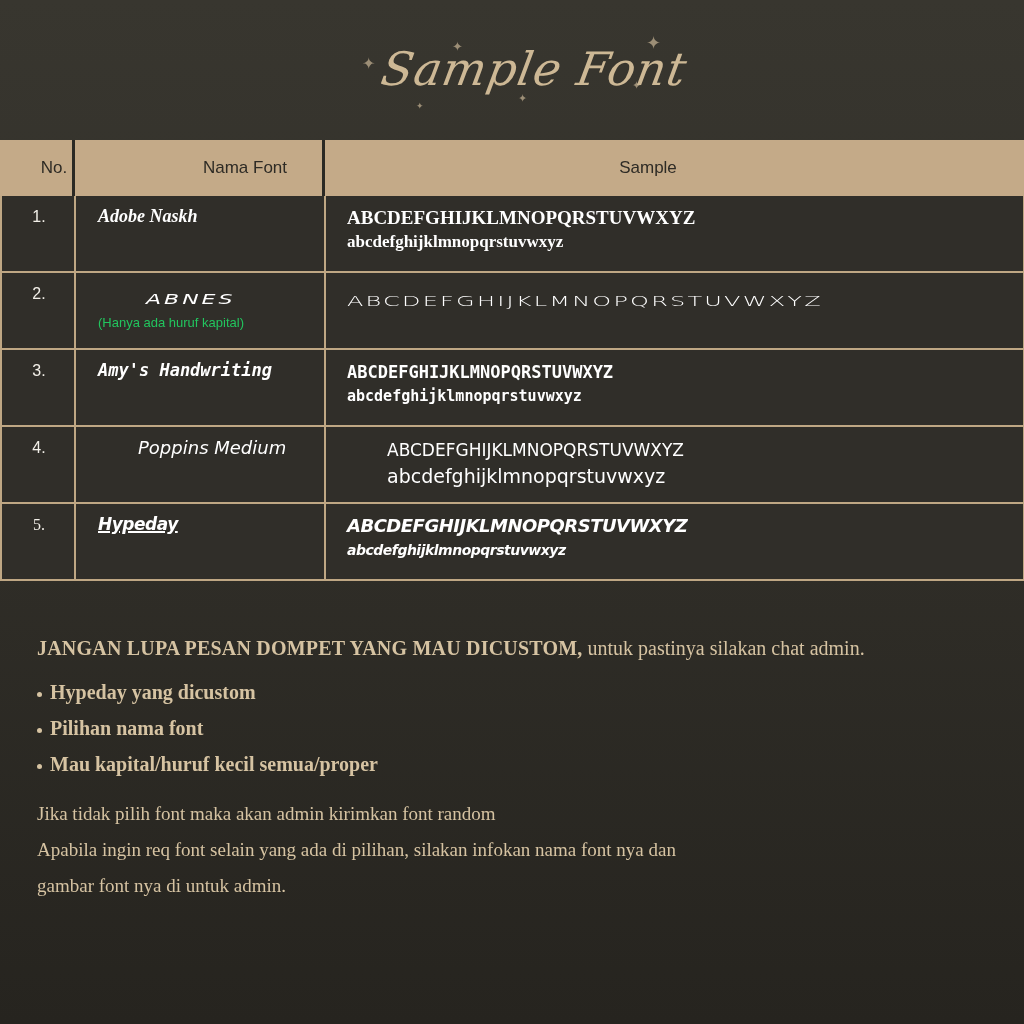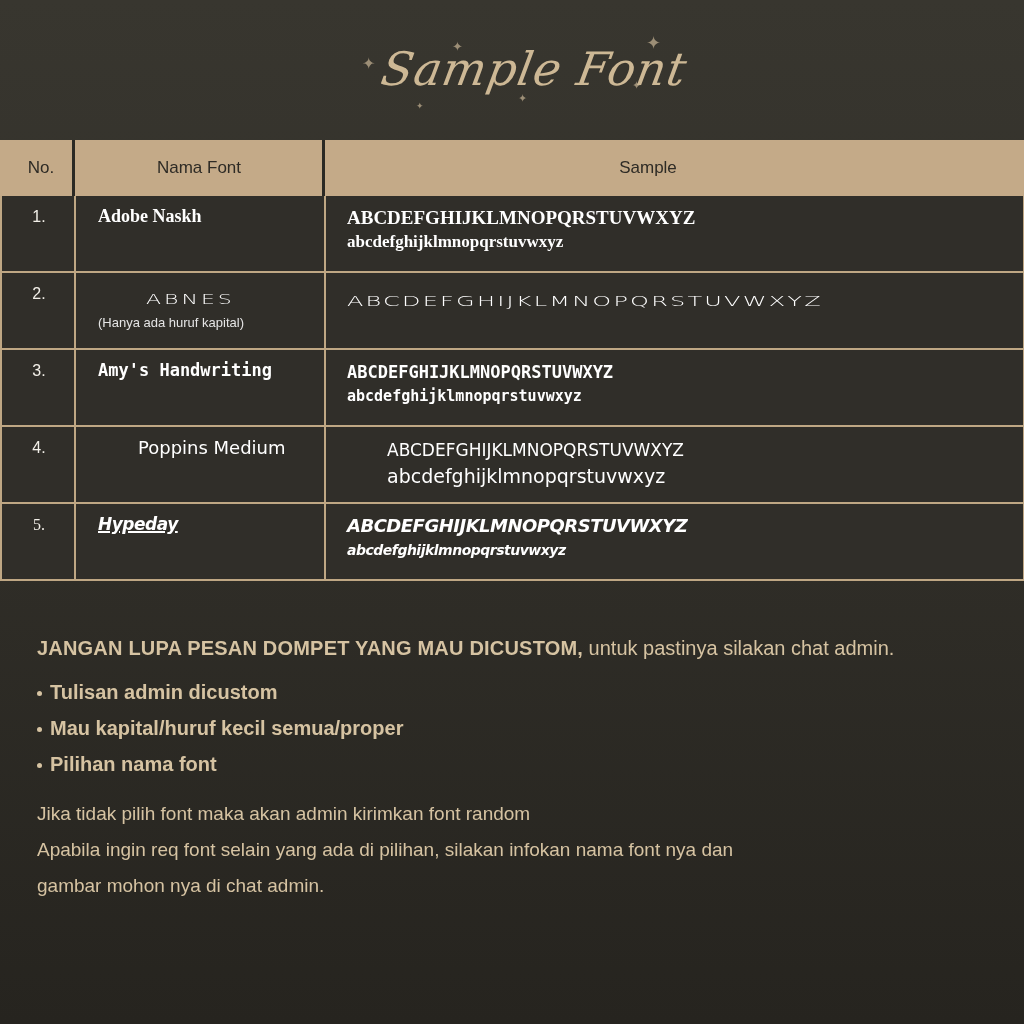--- a/index.html
+++ b/index.html
@@ -87,26 +87,27 @@
       text-align: center;
       color: #f2efe8;
       font-size: 16px;
     }
     .cell-name {
       position: absolute;
       left: 96px;
       top: 10px;
       color: #ffffff;
       font-size: 18px;
+      font-style: italic;
     }
     .cell-note {
       position: absolute;
       left: 96px;
       top: 42px;
-      color: #e5e5e5;
+      color: #22c55e;
       font-size: 13px;
     }
     .cell-sample {
       position: absolute;
       left: 345px;
       top: 10px;
       color: #ffffff;
       white-space: nowrap;
     }
     .s-up { font-size: 19px; line-height: 24px; }
@@ -114,21 +115,21 @@
     .f-naskh { font-family: "Liberation Serif", serif; font-weight: bold; }
     .f-abnes { font-family: "DejaVu Sans", sans-serif; font-weight: 300; letter-spacing: 3px; transform: scaleY(0.6); transform-origin: left center; display: inline-block; }
     .f-amy { font-family: "DejaVu Sans Mono", monospace; font-weight: bold; }
     .f-poppins { font-family: "DejaVu Sans", sans-serif; margin-left: 40px; }
     .f-hype { font-family: "DejaVu Sans", sans-serif; font-style: italic; font-weight: bold; letter-spacing: -0.5px; }
     .info {
       position: absolute;
       left: 37px;
       top: 630px;
       width: 980px;
-      font-family: Liberation Sans, sans-serif;
+      font-family: Liberation Serif, serif;
       color: #d6c3a2;
     }
     .info p {
       margin: 0;
       font-size: 20px;
       line-height: 36px;
       white-space: nowrap;
     }
     .info .lead {
       font-weight: bold;
@@ -169,23 +170,23 @@
   <span class="sparkle" style="left:362px;top:26px;font-size:16px;">✦</span>
   <span class="sparkle" style="left:452px;top:10px;font-size:13px;">✦</span>
   <span class="sparkle" style="left:646px;top:4px;font-size:18px;">✦</span>
   <span class="sparkle" style="left:632px;top:50px;font-size:11px;">✦</span>
   <span class="sparkle" style="left:518px;top:63px;font-size:11px;">✦</span>
   <span class="sparkle" style="left:416px;top:72px;font-size:9px;">✦</span>
   <div class="title">Sample Font</div>
 </div>
 
 <div class="thead">
-  <div class="th" style="left:4px;width:74px;">No.</div>
+  <div class="th" style="left:17px;width:74px;">No.</div>
   <div class="th-sep" style="left:72px;"></div>
-  <div class="th" style="left:75px;width:248px;">Nama Font</div>
+  <div class="th" style="left:75px;width:248px;padding-left:46px;">Nama Font</div>
   <div class="th-sep" style="left:322px;"></div>
   <div class="th" style="left:325px;width:646px;">Sample</div>
 </div>
 
 <div class="row" style="top:196px;height:75px;">
   <div class="row-sep" style="left:72px;"></div>
   <div class="row-sep" style="left:322px;"></div>
   <div class="cell-no">1.</div>
   <div class="cell-name f-naskh">Adobe Naskh</div>
   <div class="cell-sample f-naskh">
@@ -236,22 +237,22 @@
   <div class="cell-name f-hype" style="font-size:17px;text-decoration:underline;text-decoration-thickness:2px;">Hypeday</div>
   <div class="cell-sample f-hype">
     <div class="s-up" style="font-size:18px;">ABCDEFGHIJKLMNOPQRSTUVWXYZ</div>
     <div class="s-low" style="font-size:14px;">abcdefghijklmnopqrstuvwxyz</div>
   </div>
 </div>
 
 <div class="info">
   <p><span class="lead">JANGAN LUPA PESAN DOMPET YANG MAU DICUSTOM,</span><span> untuk pastinya silakan chat admin.</span></p>
   <ul class="bullets">
-    <li><span class="dot"></span><span>Tulisan admin dicustom</span></li>
+    <li><span class="dot"></span><span>Hypeday yang dicustom</span></li>
+    <li><span class="dot"></span><span>Pilihan nama font</span></li>
     <li><span class="dot"></span><span>Mau kapital/huruf kecil semua/proper</span></li>
-    <li><span class="dot"></span><span>Pilihan nama font</span></li>
   </ul>
   <div class="footer-notes">
     <p>Jika tidak pilih font maka akan admin kirimkan font random</p>
     <p>Apabila ingin req font selain yang ada di pilihan, silakan infokan nama font nya dan</p>
-    <p>gambar mohon nya di chat admin.</p>
+    <p>gambar font nya di untuk admin.</p>
   </div>
 </div>
 
 </body></html>

